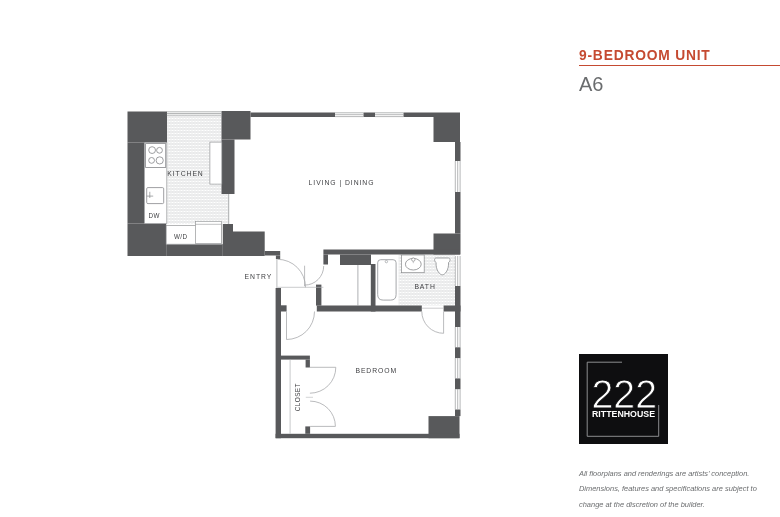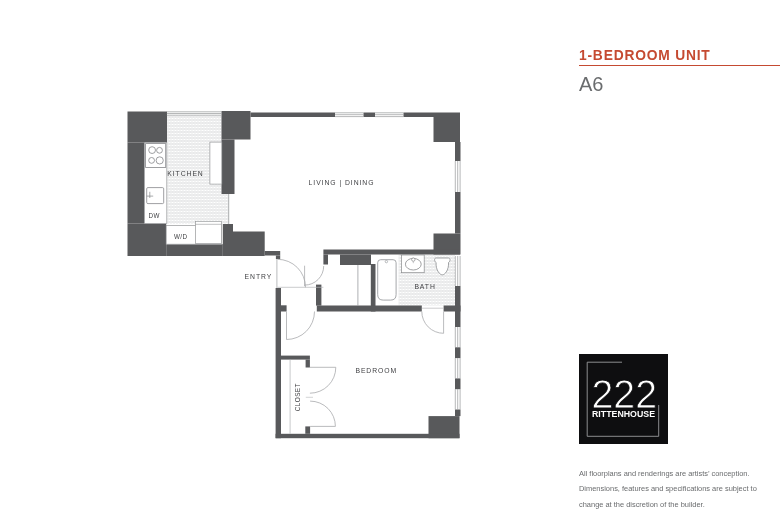--- a/index.html
+++ b/index.html
@@ -209,34 +209,34 @@
     <text x="376.3" y="372.5">BEDROOM</text>
 
     <text transform="translate(300.2,397.2) rotate(-90)" x="0" y="0" font-size="6.4" letter-spacing="0.45">CLOSET</text>
 
     <text x="180.8" y="238.9" font-size="6.3" letter-spacing="0.5">W/D</text>
 
     <text x="154.3" y="218.2" font-size="6.3" letter-spacing="0.5">DW</text>
   </g>
 </svg>
 
-<div class="abs" style="left:579px;top:47.8px;font-size:13.8px;font-weight:bold;letter-spacing:0.8px;color:#c54a31;">1-BEDROOM UNIT</div>
+<div class="abs" style="left:579px;top:47.8px;font-size:13.8px;font-weight:bold;letter-spacing:0.8px;color:#c54a31;">9-BEDROOM UNIT</div>
 
 <div class="abs" style="left:579px;top:64.6px;width:201px;height:1.2px;background:#c54a31;"></div>
 
 <div class="abs" style="left:579px;top:72.9px;font-size:20px;color:#6a6c6e;">A6</div>
 
 <div class="abs" style="left:578.5px;top:354px;width:89.5px;height:89.5px;background:#0e0e10;"></div>
 
 <svg class="abs" style="left:0;top:0" width="780" height="517" viewBox="0 0 780 517">
 
   <path d="M622,362.2 H587.2 V436.3 H658.7 V405" stroke="#9a9b9d" stroke-width="0.9" fill="none"></path>
 
   <text x="591.5" y="407.5" fill="#ffffff" stroke="#0e0e10" stroke-width="0.8" font-family="Liberation Sans, sans-serif" font-size="41.5" textLength="65.5" lengthAdjust="spacingAndGlyphs">222</text>
 
   <text x="592" y="416.6" fill="#ffffff" font-family="Liberation Sans, sans-serif" font-size="8.6" font-weight="bold" textLength="63" lengthAdjust="spacingAndGlyphs">RITTENHOUSE</text>
 </svg>
 
-<div class="abs" style="left:579px;top:466px;font-size:7.45px;color:#6a6c6e;line-height:15.4px;">
+<div class="abs" style="left:579px;top:466px;font-size:7.45px;font-style:italic;color:#6a6c6e;line-height:15.4px;">
   All floorplans and renderings are artists’ conception.<br>
   Dimensions, features and specifications are subject to<br>
   change at the discretion of the builder.
 </div>
 
 </body></html>

